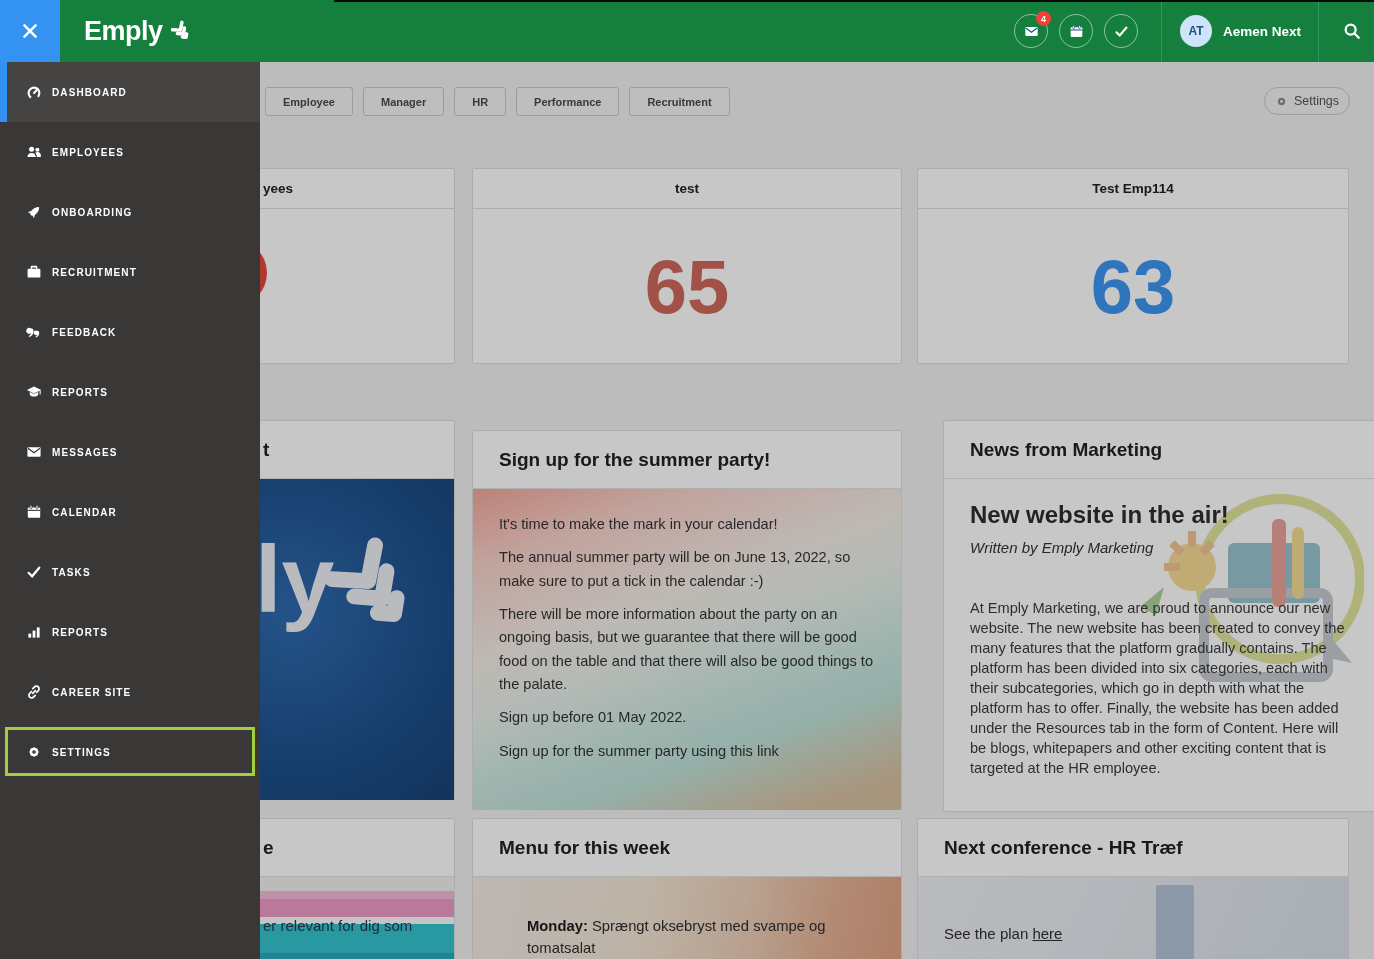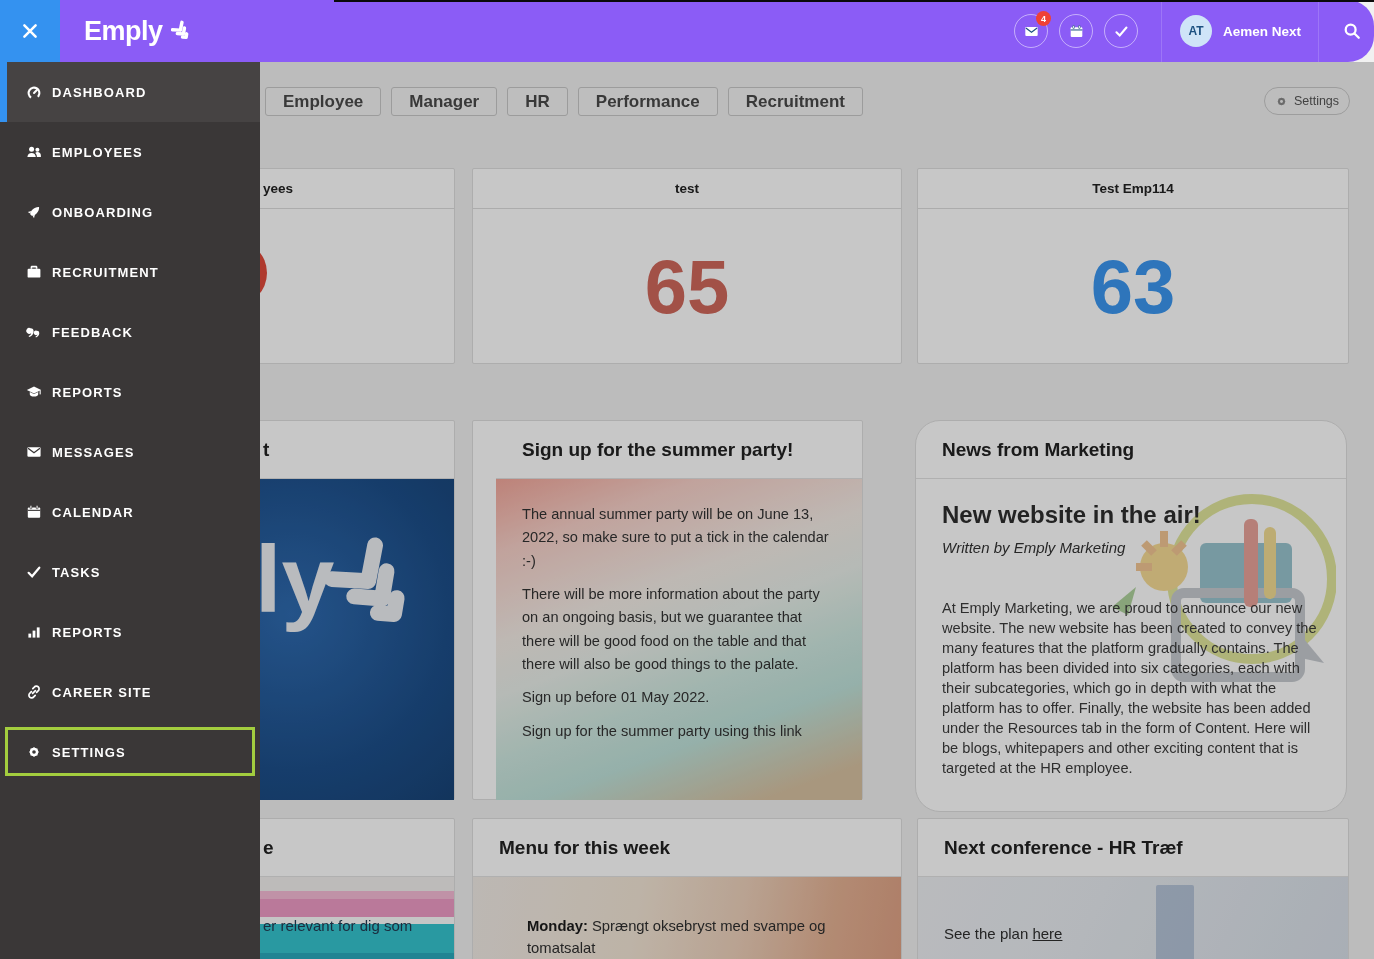--- a/index.html
+++ b/index.html
@@ -1,47 +1,47 @@
 <!DOCTYPE html>
 <html><head>
 <meta charset="utf-8">
 <style>
   * { margin:0; padding:0; box-sizing:border-box; }
   body { font-family:"Liberation Sans", sans-serif; background:#000; }
   #stage { position:relative; width:1374px; height:959px; overflow:hidden; background:#f1f1f1; }
 
   
-  .header { position:absolute; left:0; top:0; width:1374px; height:62px; background:#8b5cf6; z-index:30;border-radius:26px; }
+  .header { position:absolute; left:0; top:0; width:1374px; height:62px; background:#15803d; z-index:30; }
   .close-btn { position:absolute; left:0; top:0; width:60px; height:62px; background:#3492f0; display:flex; align-items:center; justify-content:center; cursor:pointer; }
   .brand { position:absolute; left:84px; top:0; height:62px; display:flex; align-items:center; gap:8px; color:#fff; font-size:27px; font-weight:700; letter-spacing:-0.5px; }
   .hdr-icons { position:absolute; left:1014px; top:14px; display:flex; gap:11px; }
   .hdr-circle { position:relative; width:34px; height:34px; border:1px solid rgba(255,255,255,.5); border-radius:50%; display:flex; align-items:center; justify-content:center; cursor:pointer; }
   .badge { position:absolute; top:-4px; right:-4px; min-width:15px; height:15px; border-radius:8px; background:#ef4136; color:#fff; font-size:9px; font-weight:700; display:flex; align-items:center; justify-content:center; padding:0 3px; }
   .hdr-divider { position:absolute; top:0; width:1px; height:62px; background:rgba(255,255,255,.16); }
   .user-box { position:absolute; left:1180px; top:0; height:62px; display:flex; align-items:center; gap:11px; cursor:pointer; }
   .avatar { width:32px; height:32px; border-radius:50%; background:#cfe4f8; color:#1d5181; font-size:12px; font-weight:700; display:flex; align-items:center; justify-content:center; }
   .user-name { color:#fff; font-size:13.5px; font-weight:700; }
   .search-btn { position:absolute; left:1330px; top:0; width:44px; height:62px; display:flex; align-items:center; justify-content:center; cursor:pointer; }
   .top-line { position:absolute; left:334px; top:0; width:1040px; height:2px; background:#0a0a0a; z-index:40; }
 
   
   .sidebar { position:absolute; left:0; top:62px; width:260px; height:897px; background:#3a3737; z-index:20; }
   .side-item { position:relative; height:60px; display:flex; align-items:center; cursor:pointer; }
   .side-item .ic { position:absolute; left:26px; width:16px; height:16px; display:flex; }
-  .side-item .lbl { position:absolute; left:52px; color:#fff; font-size:13px; font-weight:700; letter-spacing:1.1px; }
+  .side-item .lbl { position:absolute; left:52px; color:#fff; font-size:10px; font-weight:700; letter-spacing:1.1px; }
   .side-item.active { background:#464343; }
   .side-item.active::before { content:""; position:absolute; left:0; top:0; width:7px; height:60px; background:#3492f0; }
   .green-frame { position:absolute; left:5px; top:665px; width:250px; height:49px; border:3px solid #a3cd3e; pointer-events:none; }
 
   
   .main { position:absolute; left:0; top:62px; width:1374px; height:897px; background:#f1f1f1; z-index:5; }
   .overlay { position:absolute; left:260px; top:62px; width:1114px; height:897px; background:rgba(0,0,0,.22); z-index:10; }
 
   .tabs { position:absolute; left:265px; top:25px; display:flex; gap:10px; }
-  .tab-btn { height:29px; padding:0 17px; background:#f4f4f4; border:1px solid #c8c8c8; border-radius:3px; font-size:17px; font-weight:700; color:#4a4a4a; display:flex; align-items:center; cursor:pointer; }
+  .tab-btn { height:29px; padding:0 17px; background:#f4f4f4; border:1px solid #c8c8c8; border-radius:3px; font-size:11px; font-weight:700; color:#4a4a4a; display:flex; align-items:center; cursor:pointer; }
   .settings-pill { position:absolute; left:1264px; top:25px; width:86px; height:28px; border:1px solid #c9c9c9; border-radius:14px; background:#f3f3f3; display:flex; align-items:center; justify-content:center; gap:6px; font-size:12.5px; color:#555; cursor:pointer; }
 
   .card { position:absolute; background:#fff; border:1px solid #dedede; border-radius:2px; }
   .card-head-sm { position:relative; height:40px; line-height:40px; text-align:center; font-size:13.5px; font-weight:700; color:#222; border-bottom:1px solid #ddd; }
   .card-head-lg { position:relative; height:58px; line-height:58px; padding-left:26px; font-size:19px; font-weight:700; color:#222; border-bottom:1px solid #e2e2e2; }
   .frag { position:absolute; left:238px; top:0; }
   .stat-body { height:154px; display:flex; align-items:center; justify-content:center; font-size:76px; font-weight:700; }
   .stat-red { color:#d0685c; }
   .stat-blue { color:#3b97f0; }
   .red-dot { position:absolute; left:176px; top:71px; width:66px; height:66px; border-radius:50%; background:#e0493a; }
@@ -123,31 +123,32 @@
         <svg class="emply-mark" width="110" height="96" viewBox="0 0 32 28">
           <g transform="rotate(-38 16 14)" fill="none" stroke="#eef0f4" stroke-width="4.6" stroke-linecap="round" stroke-linejoin="round">
             <path d="M6 4 L14 11 L22 4"></path>
             <path d="M8 12 L14 17.5 L20 12"></path>
             <path d="M10.5 20 L14 23.2 L17.5 20"></path>
           </g>
         </svg>
       </div>
     </div>
 
-    <div class="card" style="left:472px; top:358px; width:391px; height:380px;padding-left:23px;">
+    <div class="card" style="left:472px; top:368px; width:430px; height:380px;">
       <div class="card-head-lg">Sign up for the summer party!</div>
       <div class="party-body">
+        <p>It's time to make the mark in your calendar!</p>
         <p>The annual summer party will be on June 13, 2022, so make sure to put a tick in the calendar :-)</p>
         <p>There will be more information about the party on an ongoing basis, but we guarantee that there will be good food on the table and that there will also be good things to the palate.</p>
         <p>Sign up before 01 May 2022.</p>
         <p>Sign up for the summer party using this link</p>
       </div>
     </div>
 
-    <div class="card" style="left:915px; top:358px; width:432px; height:392px;border-radius:25px;">
+    <div class="card" style="left:943px; top:358px; width:432px; height:392px;">
       <div class="card-head-lg">News from Marketing</div>
       <div class="news-body">
         <svg class="news-illus" width="240" height="230" viewBox="0 0 120 115">
           <circle cx="78" cy="48" r="40" fill="none" stroke="#c8d24a" stroke-width="5"></circle>
           <rect x="52" y="30" width="46" height="30" rx="3" fill="#4796a8"></rect>
           <rect x="40" y="55" width="62" height="42" rx="4" fill="none" stroke="#9aa2ab" stroke-width="5"></rect>
           <circle cx="34" cy="42" r="12" fill="#f0c040"></circle>
           <path d="M34 24v8M20 42h8M24 30l5 5M44 30l-5 5" stroke="#e8983d" stroke-width="4"></path>
           <rect x="74" y="18" width="7" height="44" rx="3" fill="#d85848"></rect>
           <rect x="84" y="22" width="6" height="36" rx="3" fill="#e8c23d"></rect>

